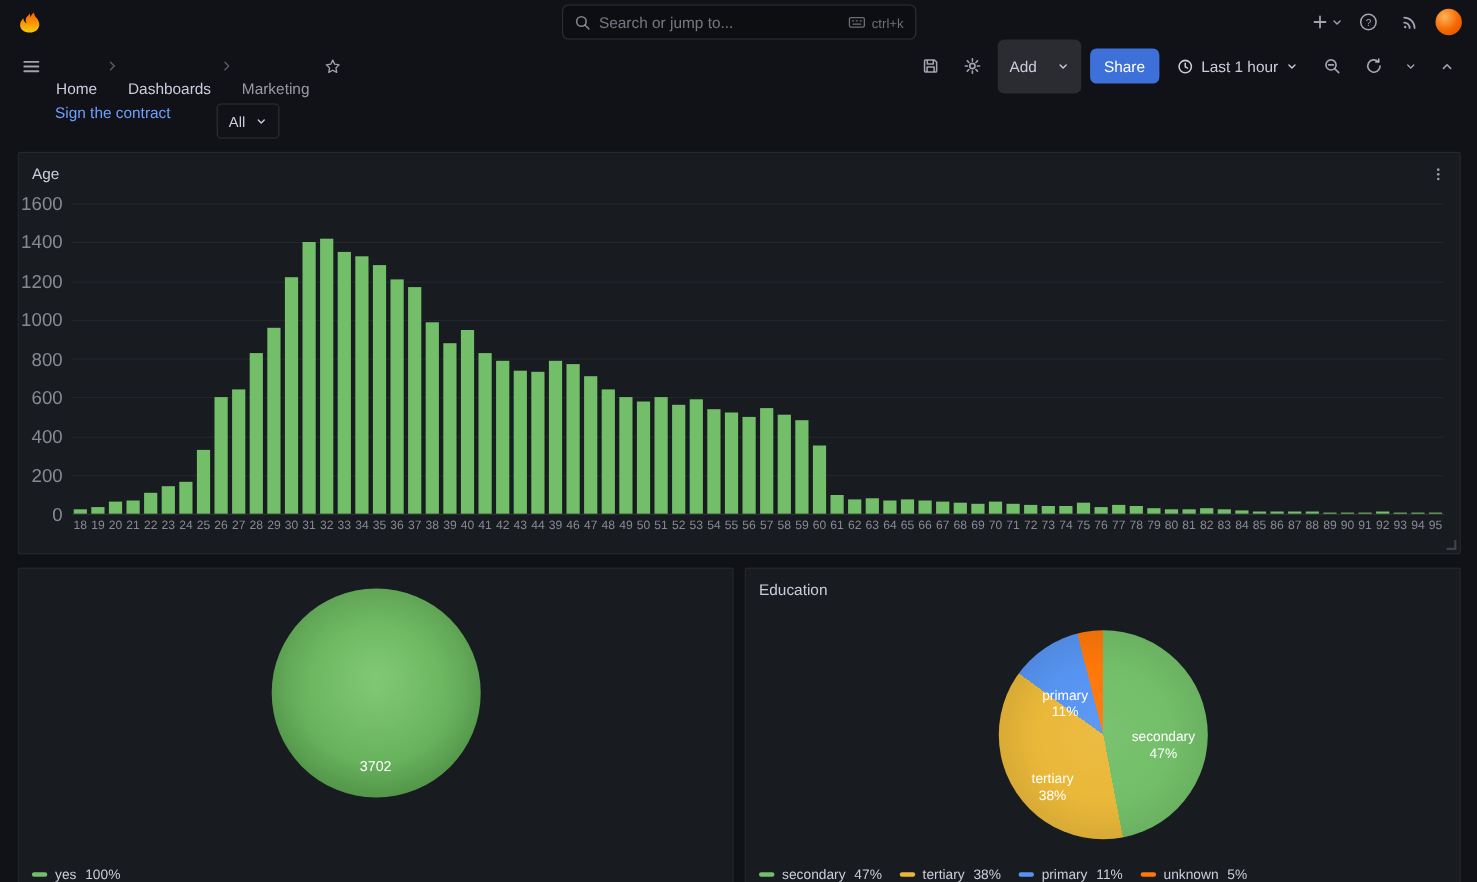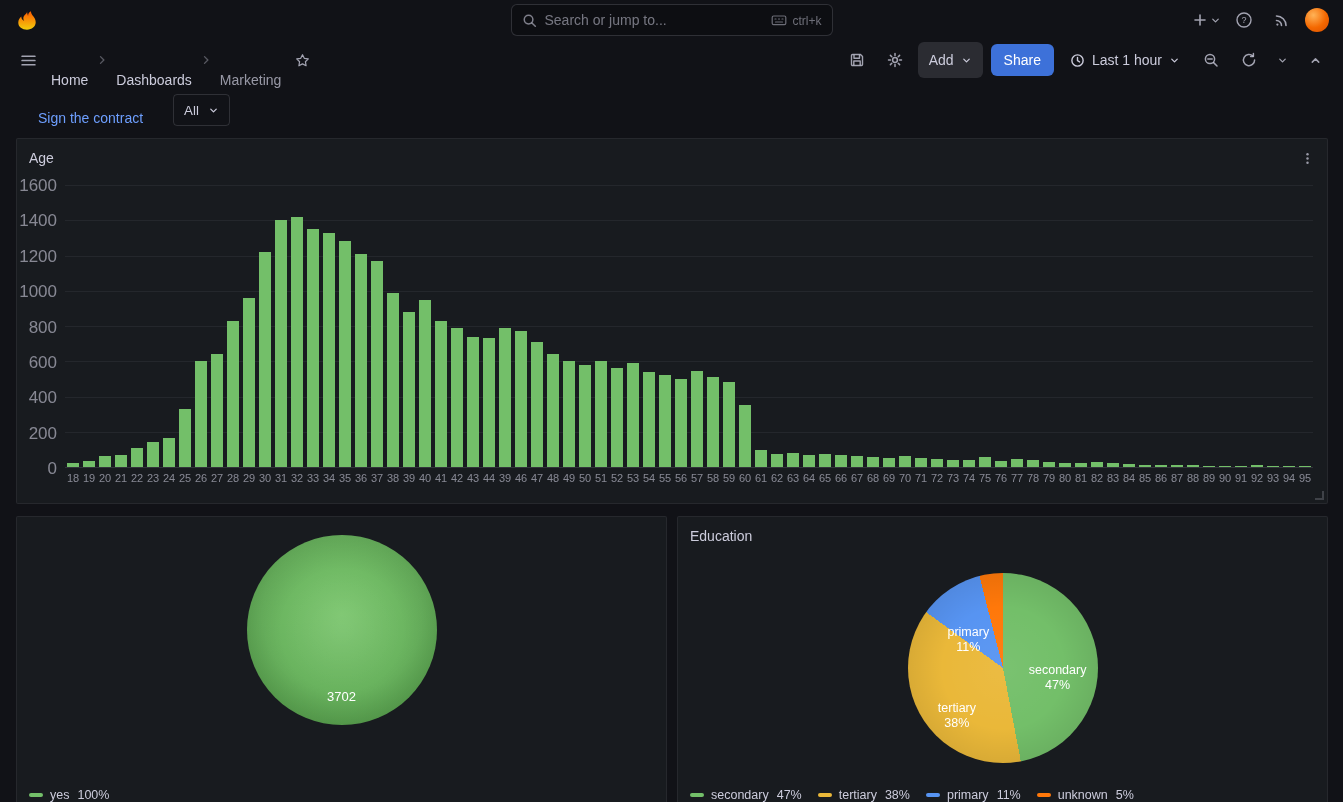--- a/index.html
+++ b/index.html
@@ -33,33 +33,33 @@
 
   
   .toolbar { display:flex; align-items:center; height:40px; padding:0 13px; gap:4px; }
   .breadcrumb { display:flex; align-items:center; gap:8px; margin-left:4px; }
   .crumb { color:#ccccdc; cursor:pointer;margin-top:40px; }
   .crumb.current { color:rgba(204,204,220,.72); cursor:default; }
   .crumb-sep { color:rgba(204,204,220,.38); display:flex; }
   .star-btn { margin-left:2px; }
   .toolbar-right { margin-left:auto; display:flex; align-items:center; gap:8px; }
   .btn-secondary {
-    display:flex; align-items:center; gap:7px; height:36px; padding:0 11px;
+    display:flex; align-items:center; gap:18px; height:49px; padding:0 11px;
     background:rgba(204,204,220,.14); border:none; border-radius:6px;
     color:#ccccdc; font-size:14px; cursor:pointer; font-family:inherit;
   }
   .btn-primary {
     height:32px; padding:0 13px; background:#3d71d9; border:none; border-radius:6px;
     color:#ffffff; font-size:14px; cursor:pointer; font-family:inherit;
   }
   .timepicker { display:flex; align-items:center; gap:7px; height:32px; padding:0 8px;
     color:#ccccdc; cursor:pointer; background:none; border:none; font-size:14px; font-family:inherit; }
 
   
-  .subbar { display:flex; align-items:flex-end; padding:14px 16px 12px 38px; gap:30px; }
+  .subbar { display:flex; align-items:flex-start; padding:14px 16px 12px 38px; gap:42px;margin-left:12px; }
   .contract-link { color:#6e9fff; font-size:14px; cursor:pointer; text-decoration:none; }
   .dropdown {
     display:flex; align-items:center; gap:9px; height:32px; padding:0 10px;
     border:1px solid rgba(204,204,220,.16); border-radius:4px; color:#ccccdc; cursor:pointer; background:none;
   }
 
   
   .main { padding:0 15px 0 16px; }
   .panel { position:relative; background:#181b1f; border:1px solid rgba(204,204,220,.08); border-radius:2px; }
   .panel-header { display:flex; align-items:center; height:38px; padding:0 12px; }

